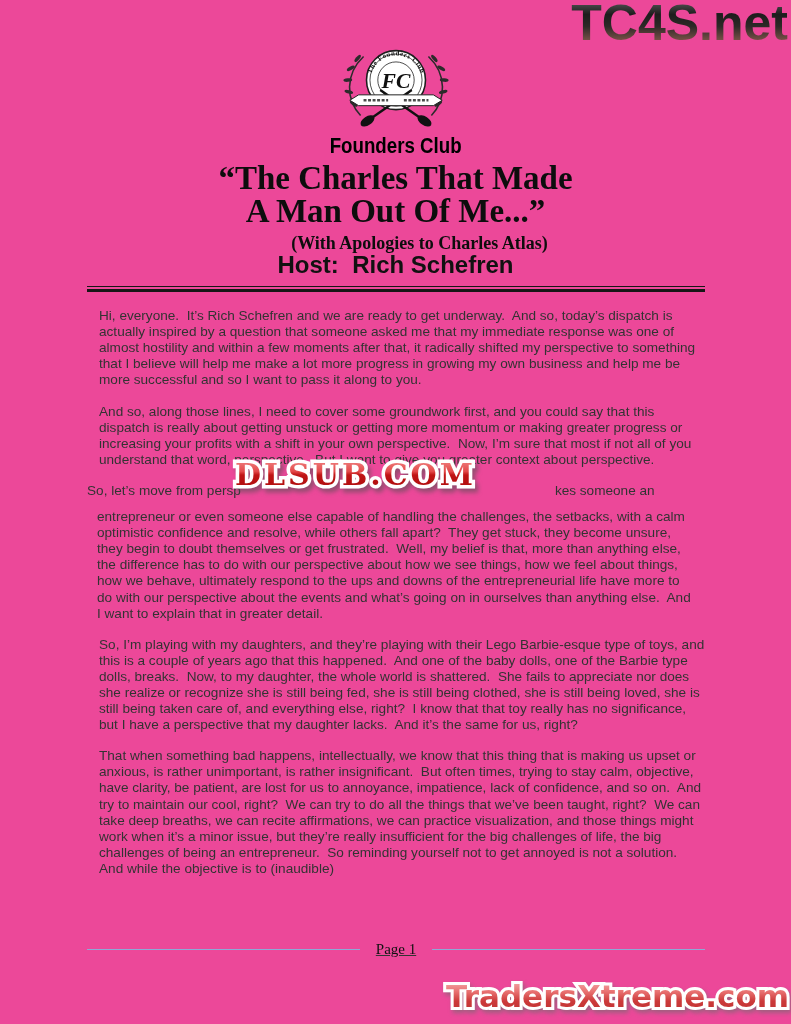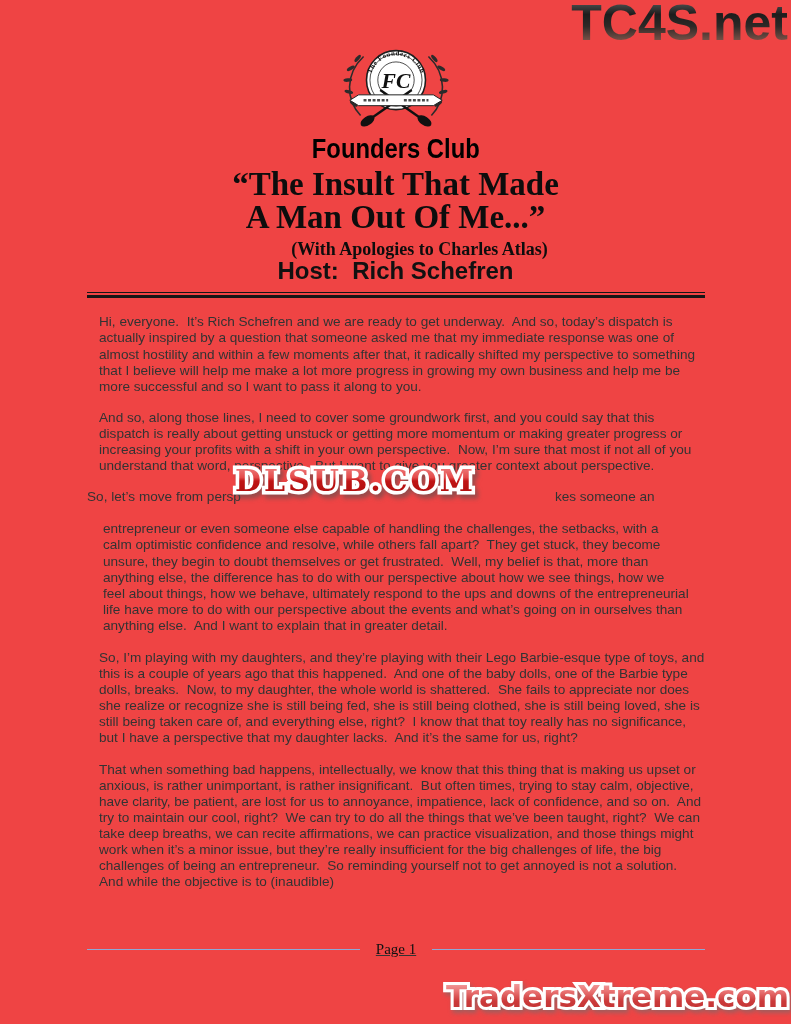--- a/index.html
+++ b/index.html
@@ -1,46 +1,46 @@
 <!DOCTYPE html>
 <html><head>
 <meta charset="utf-8">
 <style>
   html,body{margin:0;padding:0;background:#fff;}
-  .page{position:relative;width:791px;height:1024px;background:#ef4444;overflow:hidden;
+  .page{position:relative;width:791px;height:1024px;background:#ec4899;overflow:hidden;
         font-family:"Liberation Sans",sans-serif;color:#333;}
 
   
   .tc4s{position:absolute;top:0px;right:3px;line-height:1;}
   .tc4s .grad{display:inline-block;font-weight:bold;font-size:50px;line-height:.95;
     background:linear-gradient(180deg,#5a5a5a 0%,#1d1d1d 30%,#2d2927 55%,#7b5148 85%,#9b6b5e 100%);
     -webkit-background-clip:text;background-clip:text;color:transparent;}
 
   
   header{text-align:center;padding-top:40px;}
   .crest{display:block;margin:0 auto;width:118px;height:92px;}
-  .org{margin-top:2px;font-size:28px;font-weight:bold;color:#000;line-height:1.05;}
+  .org{margin-top:2px;font-size:22px;font-weight:bold;color:#000;line-height:1.05;}
   .org .cond{display:inline-block;transform:scaleX(.85);transform-origin:center;}
   .t1,.t2{font-family:"Liberation Serif",serif;font-weight:bold;color:#0d0d0d;
           font-size:33px;line-height:1.0;}
   .t1{margin-top:5px;}
   .apol{font-family:"Liberation Serif",serif;font-weight:bold;color:#0d0d0d;
         font-size:18px;line-height:20px;margin-top:5px;padding-left:48px;}
   .host{font-weight:bold;color:#111;font-size:24px;line-height:23px;white-space:pre;}
 
   .rule{margin:10px 86px 0 87px;height:2px;
         border-top:1.5px solid #161616;border-bottom:3px solid #161616;}
 
   
   main{margin:16px 86px 0 87px;font-size:13.6px;line-height:16.1px;color:#333;}
   main p{margin:0 0 15px 12px;white-space:pre-wrap;}
   .p3{position:relative;margin:0 0 15px 0;}
   .p3-line1{white-space:nowrap;}
   .gap{display:inline-block;width:314px;height:1px;}
-  .p3-rest{margin:16px !important;white-space:pre-wrap;}
+  .p3-rest{margin:10px !important;white-space:pre-wrap;}
 
   
   .wm-wrap{position:absolute;left:148px;top:-23px;z-index:3;line-height:1;}
   .wm{font-family:"DejaVu Serif",serif;font-weight:bold;font-size:30px;
       letter-spacing:3px;white-space:nowrap;line-height:1;}
   .wm.outline{color:#fff;-webkit-text-stroke:7px #fff;
       filter:drop-shadow(3px 4px 2px rgba(80,80,80,.55));}
   .wm.fill{position:absolute;left:0;top:0;
       background:linear-gradient(180deg,#ef8282 0%,#e44a4a 38%,#c01515 50%,#b31010 80%,#cf2222 100%);
       -webkit-background-clip:text;background-clip:text;color:transparent;}
@@ -106,21 +106,21 @@
       </g>
       <ellipse cx="89" cy="81.5" rx="8" ry="4.4" transform="rotate(33 89 81.5)" fill="#111"></ellipse>
       <ellipse cx="31" cy="81.5" rx="8" ry="4.4" transform="rotate(-33 31 81.5)" fill="#111"></ellipse>
 
       <path d="M22,55 L13,60.5 L22,66 L98,66 L107,60.5 L98,55 Z" fill="#ffffff" stroke="#1e1e1e" stroke-width="1"></path>
       <line x1="27" y1="60.5" x2="52" y2="60.5" stroke="#4a4a4a" stroke-width="2.6" stroke-dasharray="3,1.6"></line>
       <line x1="68" y1="60.5" x2="93" y2="60.5" stroke="#4a4a4a" stroke-width="2.6" stroke-dasharray="3,1.6"></line>
     </svg>
 
     <div class="org"><span class="cond">Founders Club</span></div>
-    <div class="t1">“The Insult That Made</div>
+    <div class="t1">“The Charles That Made</div>
     <div class="t2">A Man Out Of Me...”</div>
     <div class="apol">(With Apologies to Charles Atlas)</div>
     <div class="host">Host:  Rich Schefren</div>
   </header>
 
   <div class="rule"></div>
 
   <main>
     <p>Hi, everyone.  It’s Rich Schefren and we are ready to get underway.  And so, today’s dispatch is actually inspired by a question that someone asked me that my immediate response was one of almost hostility and within a few moments after that, it radically shifted my perspective to something that I believe will help me make a lot more progress in growing my own business and help me be more successful and so I want to pass it along to you.</p>
     <p>And so, along those lines, I need to cover some groundwork first, and you could say that this dispatch is really about getting unstuck or getting more momentum or making greater progress or increasing your profits with a shift in your own perspective.  Now, I’m sure that most if not all of you understand that word, perspective.  But I want to give you greater context about perspective.</p>

